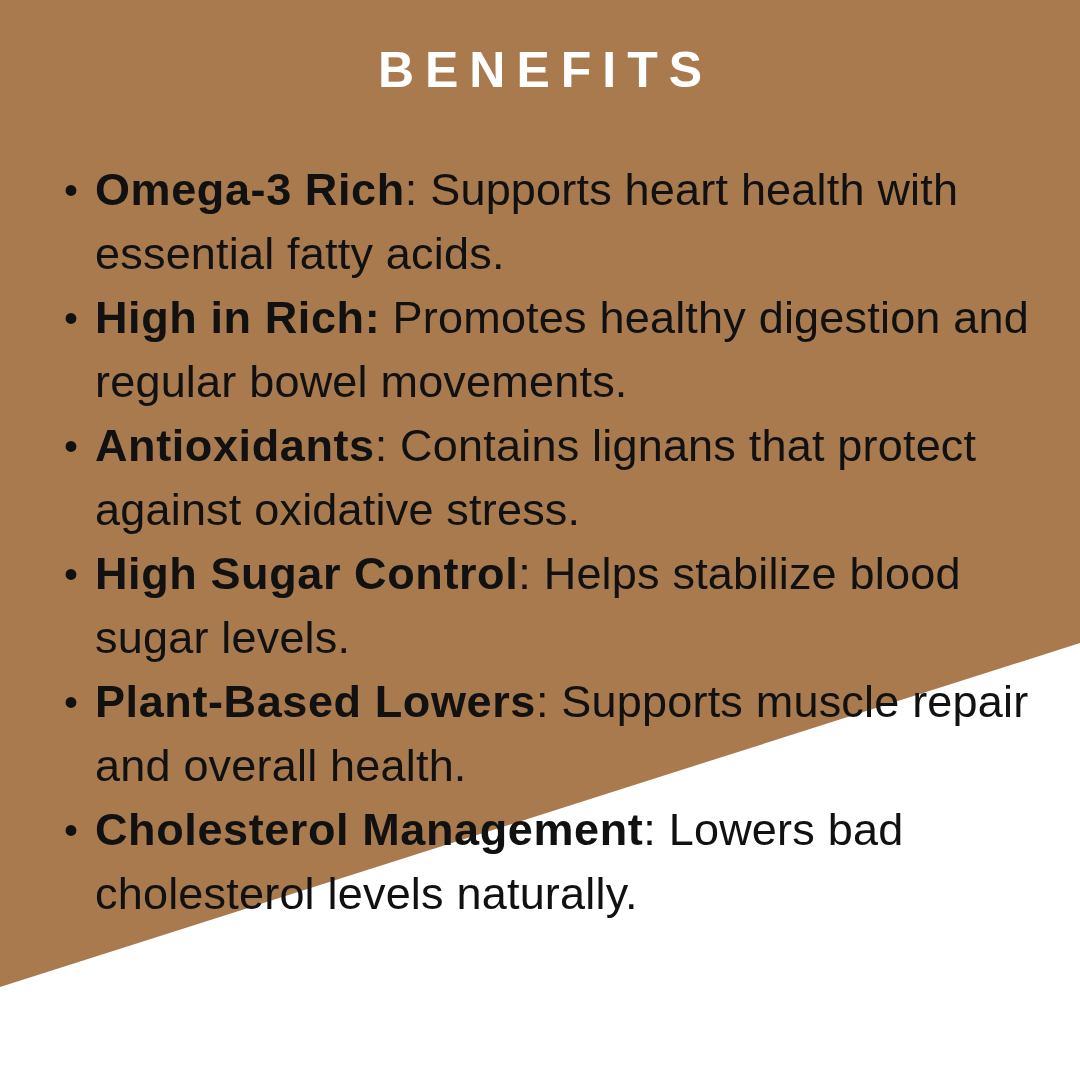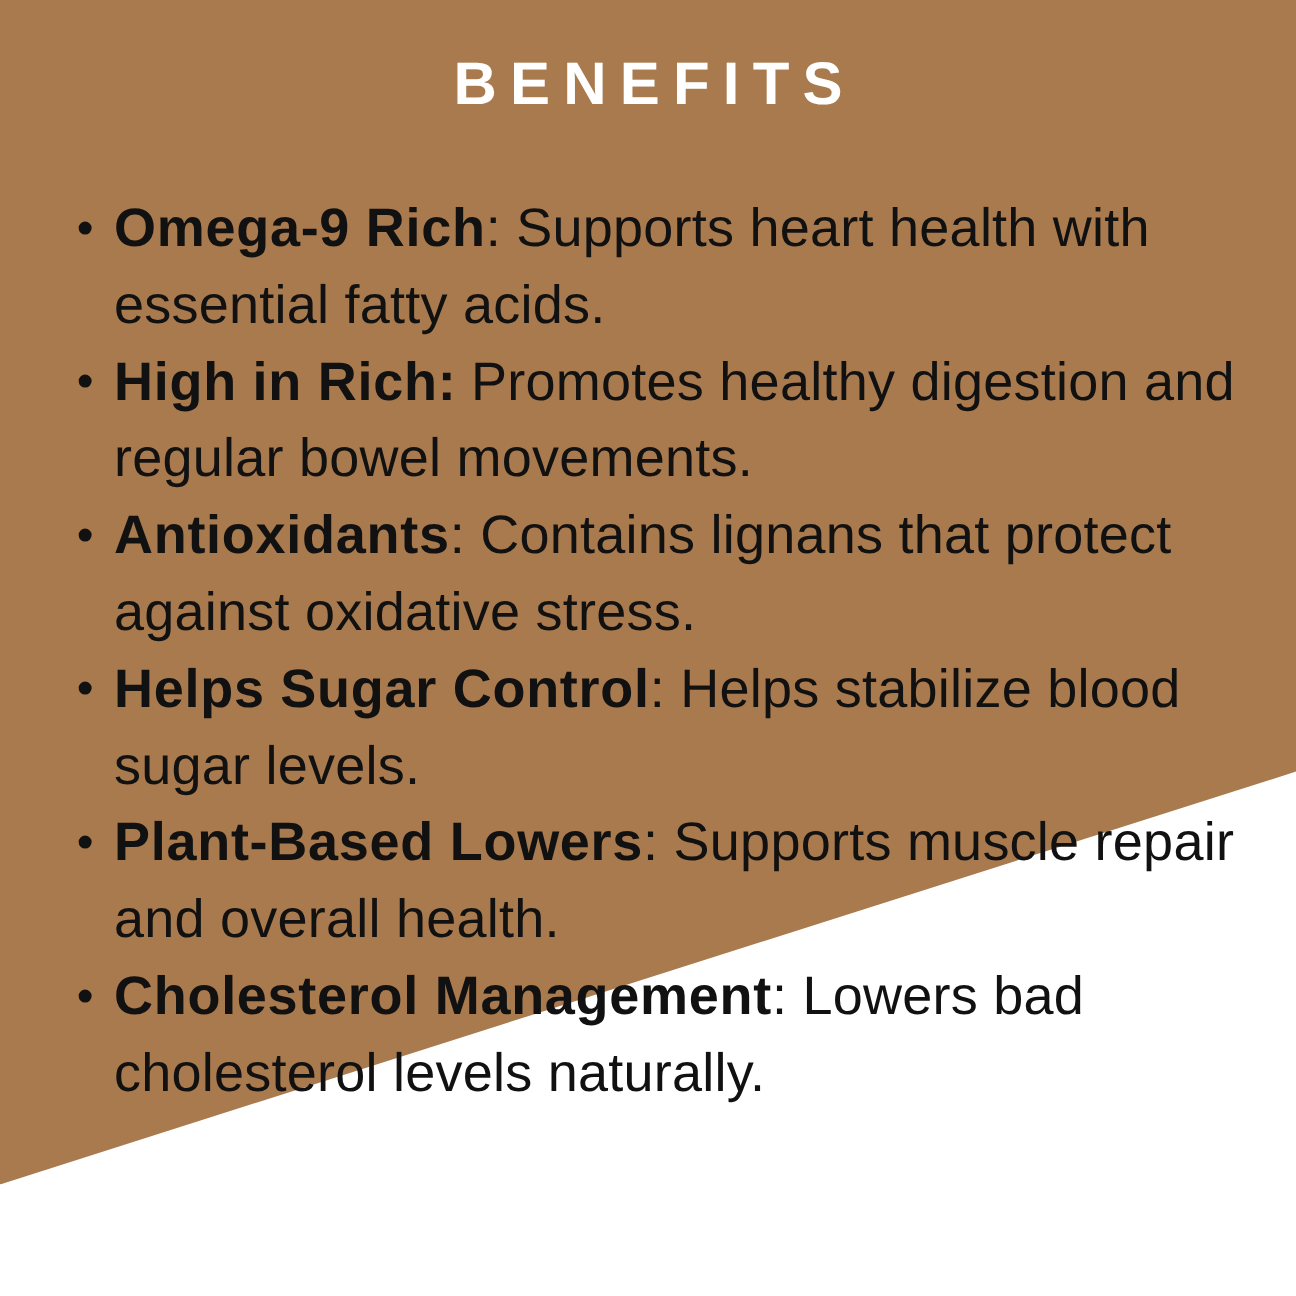--- a/index.html
+++ b/index.html
@@ -96,22 +96,22 @@
 
 <div id="poster">
 
   <div id="brown-shape"></div>
 
   <div id="content">
 
     <div id="title">BENEFITS</div>
 
     <ul id="benefits-list">
-        <li class="benefit-item"><span class="benefit-bullet">•</span><span class="benefit-term">Omega-9 Rich</span><span class="benefit-sep">:</span><span class="benefit-desc"> Supports heart health with essential fatty acids.</span></li>
+        <li class="benefit-item"><span class="benefit-bullet">•</span><span class="benefit-term">Omega-3 Rich</span><span class="benefit-sep">:</span><span class="benefit-desc"> Supports heart health with essential fatty acids.</span></li>
         <li class="benefit-item"><span class="benefit-bullet">•</span><span class="benefit-term">High in Rich</span><span class="benefit-sep bold">:</span><span class="benefit-desc"> Promotes healthy digestion and regular bowel movements.</span></li>
         <li class="benefit-item"><span class="benefit-bullet">•</span><span class="benefit-term">Antioxidants</span><span class="benefit-sep">:</span><span class="benefit-desc"> Contains lignans that protect against oxidative stress.</span></li>
-        <li class="benefit-item"><span class="benefit-bullet">•</span><span class="benefit-term">Helps Sugar Control</span><span class="benefit-sep">:</span><span class="benefit-desc"> Helps stabilize blood sugar levels.</span></li>
+        <li class="benefit-item"><span class="benefit-bullet">•</span><span class="benefit-term">High Sugar Control</span><span class="benefit-sep">:</span><span class="benefit-desc"> Helps stabilize blood sugar levels.</span></li>
         <li class="benefit-item"><span class="benefit-bullet">•</span><span class="benefit-term">Plant-Based Lowers</span><span class="benefit-sep">:</span><span class="benefit-desc"> Supports muscle repair and overall health.</span></li>
         <li class="benefit-item"><span class="benefit-bullet">•</span><span class="benefit-term">Cholesterol Management</span><span class="benefit-sep">:</span><span class="benefit-desc"> Lowers bad cholesterol levels naturally.</span></li>
       </ul>
 
   </div>
 </div>
 
 </body></html>

